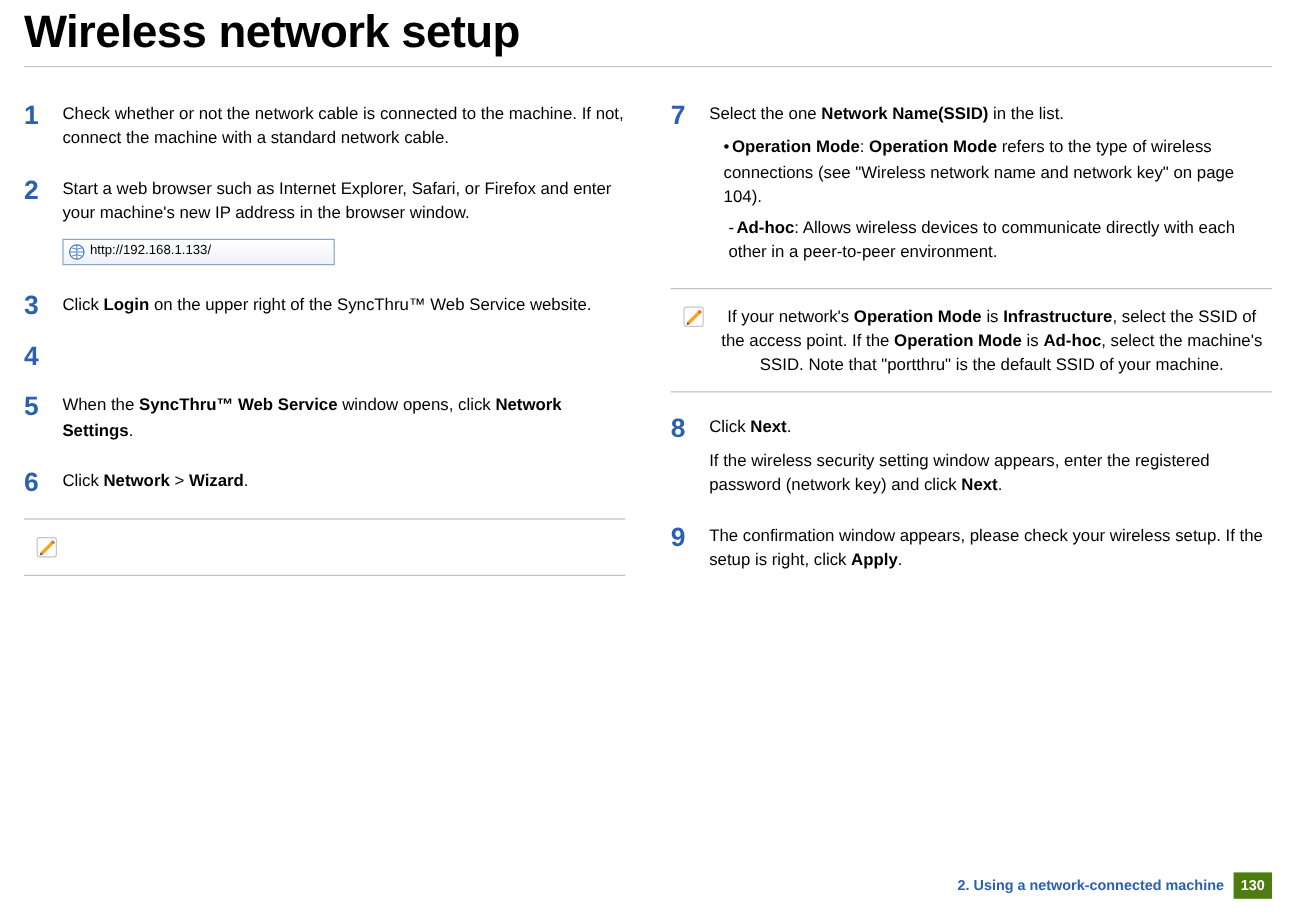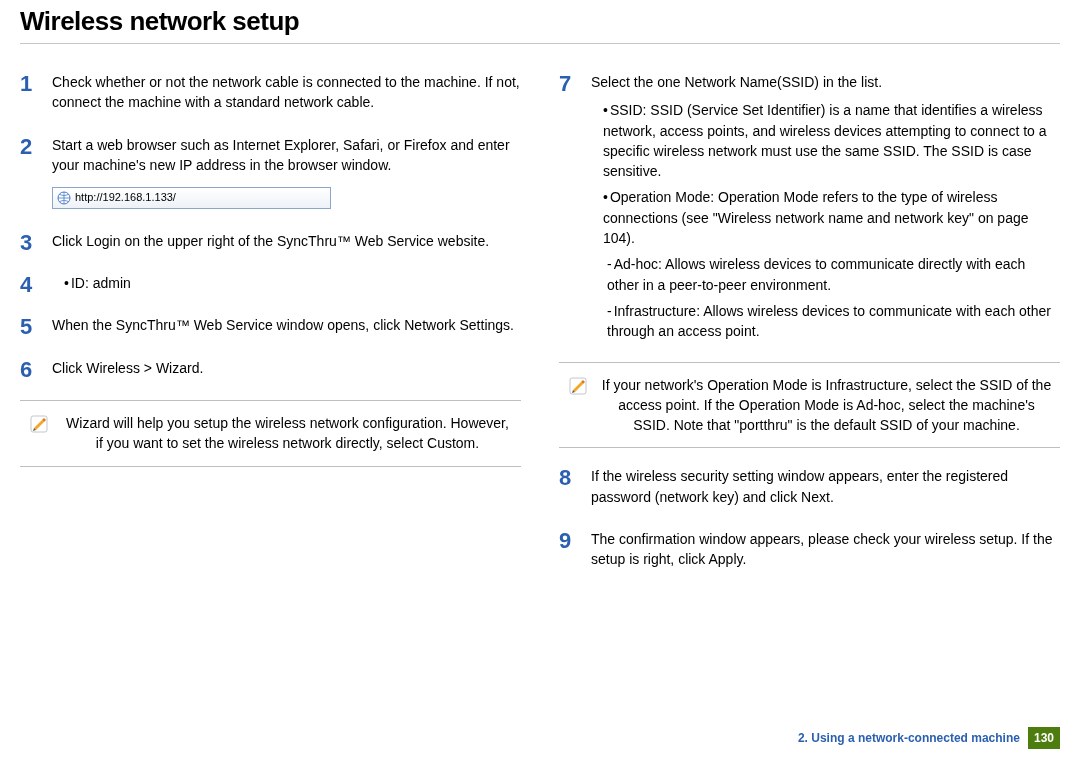--- a/index.html
+++ b/index.html
@@ -7,21 +7,21 @@
     font-family: "Segoe UI", "Myriad Pro", Arial, sans-serif;
     font-size: 14px;
     color: #000;
     background: #fff;
     width: 1080px;
     height: 763px;
     position: relative;
     padding: 0 20px;
   }
   .page-title {
-    font-size: 26px;
+    font-size: 38px;
     font-weight: 700;
     color: #000;
     padding: 6px 0 6px 0;
     border-bottom: 1px solid #c7c7c7;
     letter-spacing: -0.5px;
   }
   .columns {
     display: flex;
     gap: 38px;
     margin-top: 28px;
@@ -49,21 +49,21 @@
   .sub-indent { margin-left: 4px; }
   .sub-indent .li { margin-bottom: 6px; line-height: 1.45; }
   .li-bullet::before { content: "•"; margin-right: 2px; }
   .li-dash::before { content: "-"; margin-right: 2px; }
   .url-bar {
     display: inline-flex;
     align-items: center;
     border: 1px solid #8ca6c9;
     background: linear-gradient(#fff, #eef2f8);
     height: 22px;
-    width: 279px;
+    width: 227px;
     font-size: 11px;
     padding: 0 4px;
     margin: 4px 0 8px 0;
   }
   .url-bar svg { flex: 0 0 14px; margin-right: 4px; }
   .note-box {
     border-top: 1px solid #bfbfbf;
     border-bottom: 1px solid #bfbfbf;
     padding: 12px 8px 12px 8px;
     margin: 12px 0 18px 0;
@@ -89,21 +89,21 @@
     gap: 8px;
     margin-top: 39px;
   }
   .page-badge {
     background: #4d7c0f;
     color: #fff;
     padding: 4px 6px;
     font-size: 12px;
     font-weight: 600;
   }
-  b { font-weight: 400; }
+  b { font-weight: 700; }
 </style>
 </head>
 <body>
 
 <h1 class="page-title">Wireless network setup</h1>
 
 <div class="columns">
 
   <div class="col">
 
@@ -132,67 +132,61 @@
       <div class="step-num">3</div>
       <div class="step-body">
         <p><span>Click </span><b>Login</b><span> on the upper right of the SyncThru™ Web Service website.</span></p>
       </div>
     </div>
 
     <div class="step">
       <div class="step-num">4</div>
       <div class="step-body">
         <div class="indent-list">
-          <div class="li li-bullet"><b>ID: admin</b></div>
         </div>
       </div>
     </div>
 
     <div class="step">
       <div class="step-num">5</div>
       <div class="step-body">
         <p><span>When the </span><b>SyncThru™ Web Service</b><span> window opens, click </span><b>Network Settings</b><span>.</span></p>
       </div>
     </div>
 
     <div class="step">
       <div class="step-num">6</div>
       <div class="step-body">
-        <p><span>Click </span><b>Wireless</b><span> &gt; </span><b>Wizard</b><span>.</span></p>
+        <p><span>Click </span><b>Network</b><span> &gt; </span><b>Wizard</b><span>.</span></p>
       </div>
     </div>
 
     <div class="note-box">
       <div class="note-icon">
         <svg width="22" height="22" viewBox="0 0 22 22">
           <rect x="3" y="3" width="16" height="16" rx="2" fill="#fff" stroke="#c6c6c6"></rect>
           <path d="M6 15 L14 7 L16 9 L8 17 Z" fill="#f6a623"></path>
           <path d="M14 7 L16 5 L18 7 L16 9 Z" fill="#e0791e"></path>
           <path d="M6 15 L5 18 L8 17 Z" fill="#5a5a5a"></path>
         </svg>
       </div>
-      <div class="note-body">
-        <b>Wizard</b><span> will help you setup the wireless network configuration. However, if you want to set the wireless network directly, select </span><b>Custom</b><span>.</span>
-      </div>
     </div>
 
   </div>
 
   <div class="col">
 
     <div class="step">
       <div class="step-num">7</div>
       <div class="step-body">
         <p><span>Select the one </span><b>Network Name(SSID)</b><span> in the list.</span></p>
         <div class="indent-list">
-          <div class="li li-bullet"><b>SSID</b><span>: SSID (Service Set Identifier) is a name that identifies a wireless network, access points, and wireless devices attempting to connect to a specific wireless network must use the same SSID. The SSID is case sensitive.</span></div>
           <div class="li li-bullet"><b>Operation Mode</b><span>: </span><b>Operation Mode</b><span> refers to the type of wireless connections (see "Wireless network name and network key" on page 104).</span></div>
           <div class="sub-indent">
             <div class="li li-dash"><b>Ad-hoc</b><span>: Allows wireless devices to communicate directly with each other in a peer-to-peer environment.</span></div>
-            <div class="li li-dash"><b>Infrastructure</b><span>: Allows wireless devices to communicate with each other through an access point.</span></div>
           </div>
         </div>
       </div>
     </div>
 
     <div class="note-box">
       <div class="note-icon">
         <svg width="22" height="22" viewBox="0 0 22 22">
           <rect x="3" y="3" width="16" height="16" rx="2" fill="#fff" stroke="#c6c6c6"></rect>
           <path d="M6 15 L14 7 L16 9 L8 17 Z" fill="#f6a623"></path>
@@ -201,20 +195,21 @@
         </svg>
       </div>
       <div class="note-body">
         <span>If your network's </span><b>Operation Mode</b><span> is </span><b>Infrastructure</b><span>, select the SSID of the access point. If the </span><b>Operation Mode</b><span> is </span><b>Ad-hoc</b><span>, select the machine's SSID. Note that "portthru" is the default SSID of your machine.</span>
       </div>
     </div>
 
     <div class="step">
       <div class="step-num">8</div>
       <div class="step-body">
+        <p><span>Click </span><b>Next</b><span>.</span></p>
         <p><span>If the wireless security setting window appears, enter the registered password (network key) and click </span><b>Next</b><span>.</span></p>
       </div>
     </div>
 
     <div class="step">
       <div class="step-num">9</div>
       <div class="step-body">
         <p><span>The confirmation window appears, please check your wireless setup. If the setup is right, click </span><b>Apply</b><span>.</span></p>
       </div>
     </div>

